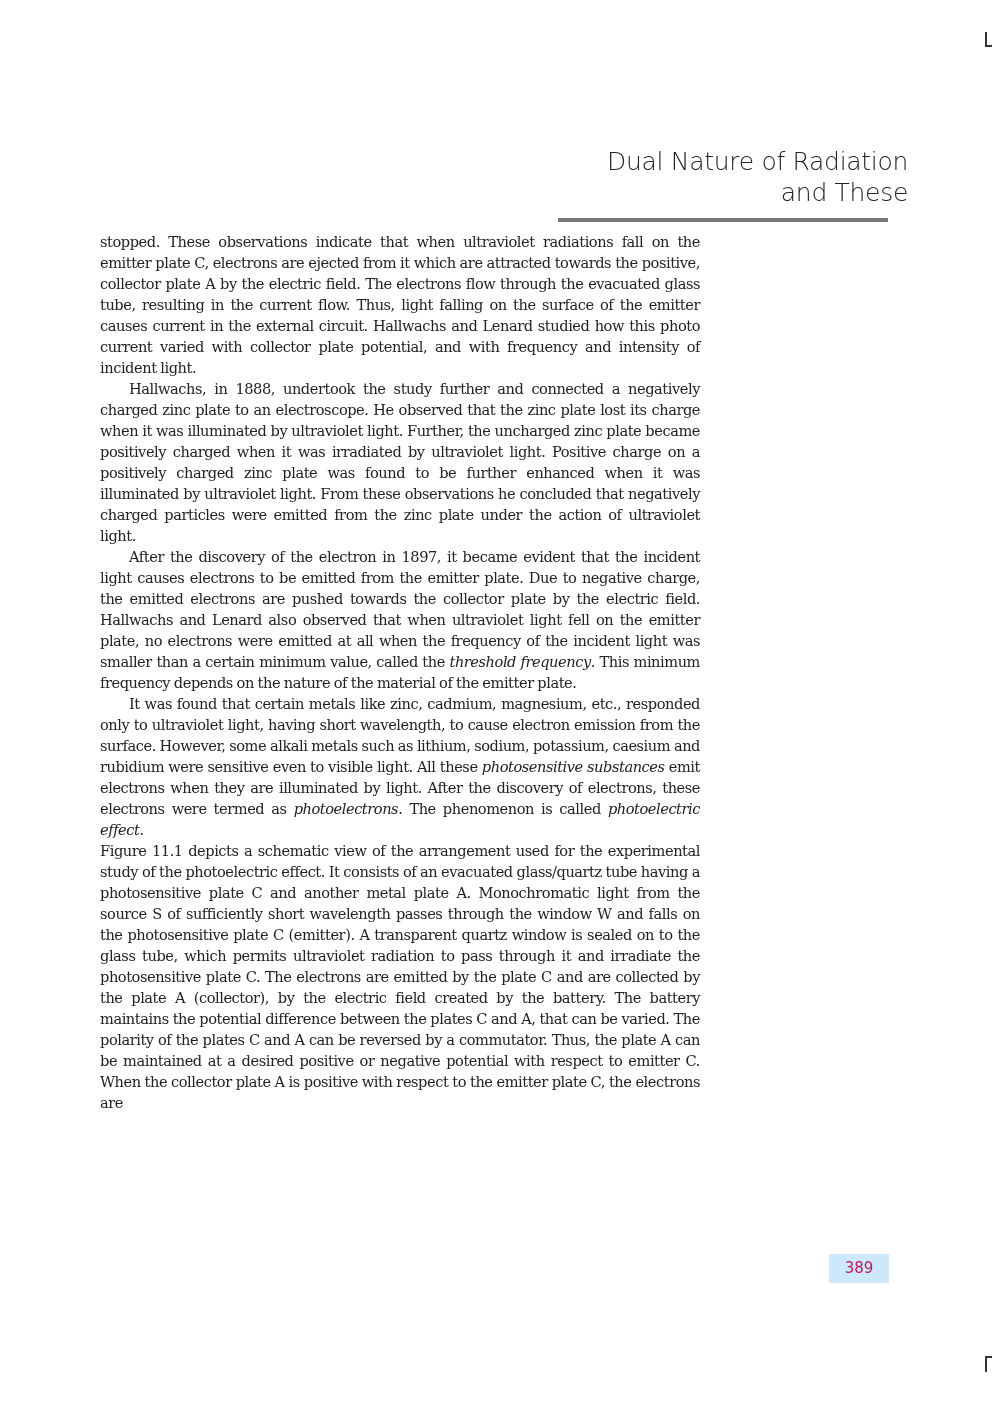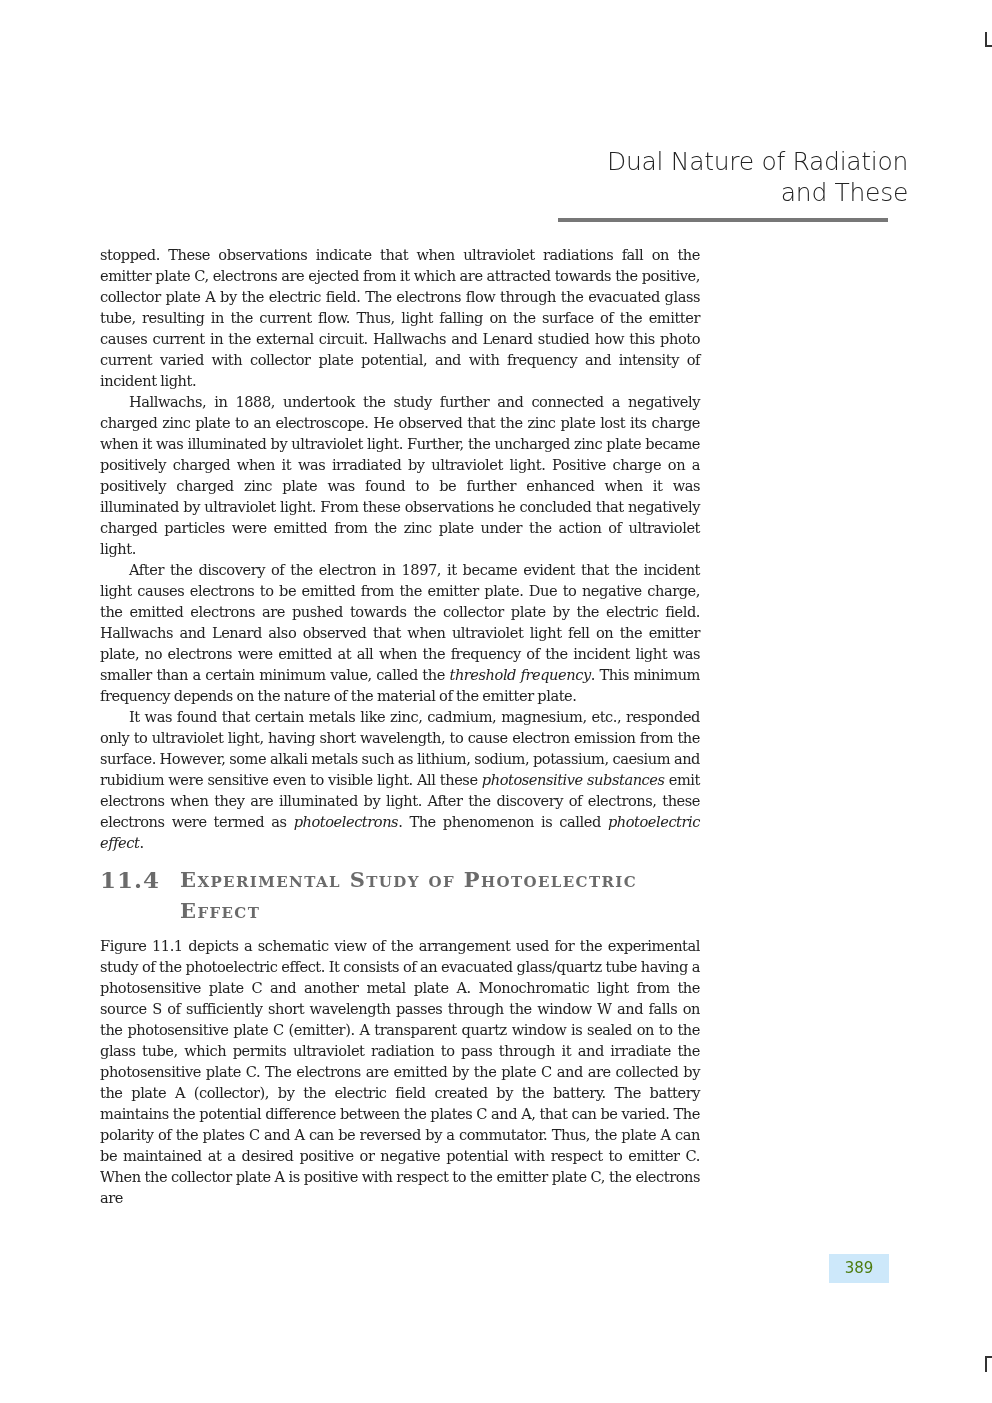--- a/index.html
+++ b/index.html
@@ -3,50 +3,46 @@
 <meta charset="utf-8">
 <style>
   html, body { margin: 0; padding: 0; background: #ffffff; }
   body { width: 992px; height: 1403px; position: relative; overflow: hidden; }
   .crop-mark { position: absolute; }
   .crop-top { left: 985px; top: 32px; width: 7px; height: 15px; border-left: 2px solid #333; border-bottom: 2px solid #333; box-sizing: border-box; }
   .crop-bottom { left: 985px; top: 1356px; width: 7px; height: 16px; border-left: 2px solid #333; border-top: 2px solid #333; box-sizing: border-box; }
   .chapter-title { position: absolute; left: 572px; top: 146px; width: 336px; text-align: right;
     font-family: "DejaVu Sans", sans-serif; font-size: 25px; line-height: 31px; color: #222; font-weight: 300; letter-spacing: -0.3px; }
   .title-rule { position: absolute; left: 558px; top: 218px; width: 330px; height: 4px; background: #777; }
-  .content { position: absolute; left: 100px; top: 244px; width: 600px;
+  .content { position: absolute; left: 100px; top: 231px; width: 600px;
     font-family: "DejaVu Serif", serif; font-size: 14.6px; line-height: 21px; color: #222; }
   .content p { margin: 0; text-align: justify; text-align-last: left; letter-spacing: -0.45px; word-spacing: -0.5px; }
   .content p.indent { text-indent: 29px; }
   .content em { font-style: italic; }
   .section-heading { margin: 11px 0 9px 0; font-family: "DejaVu Serif", serif; font-weight: bold; color: #6b6b6b; font-size: 20px; line-height: 31px; display: flex; }
   .section-num { width: 80px; flex: none; font-size: 23px; letter-spacing: 1px; }
   .section-text { font-variant: small-caps; letter-spacing: 1.4px; font-size: 21px; }
   .page-number { position: absolute; left: 829px; top: 1254px; width: 60px; height: 29px; background: #cde8fa;
-    font-family: "DejaVu Sans", sans-serif; font-size: 15px; line-height: 29px; text-align: center; color: #4d7c0f; }
+    font-family: "DejaVu Sans", sans-serif; font-size: 15px; line-height: 29px; text-align: center; color: #be185d; }
 </style>
 </head>
 <body>
 
 <div class="crop-mark crop-top"></div>
 <div class="crop-mark crop-bottom"></div>
 
 <div class="chapter-title">
   <div>Dual Nature of Radiation</div>
   <div>and These</div>
 </div>
 <div class="title-rule"></div>
 
 <div class="content">
   <p>stopped. These observations indicate that when ultraviolet radiations fall on the emitter plate C, electrons are ejected from it which are attracted towards the positive, collector plate A by the electric field. The electrons flow through the evacuated glass tube, resulting in the current flow. Thus, light falling on the surface of the emitter causes current in the external circuit. Hallwachs and Lenard studied how this photo current varied with collector plate potential, and with frequency and intensity of incident light.</p>
   <p class="indent">Hallwachs, in 1888, undertook the study further and connected a negatively charged zinc plate to an electroscope. He observed that the zinc plate lost its charge when it was illuminated by ultraviolet light. Further, the uncharged zinc plate became positively charged when it was irradiated by ultraviolet light. Positive charge on a  positively charged zinc plate was found to be further enhanced when it was illuminated by ultraviolet light. From these observations he concluded that negatively charged particles were emitted from the zinc plate under the action of ultraviolet light.</p>
   <p class="indent"><span>After the discovery of the electron in 1897, it became evident that the incident light causes electrons to be emitted from the emitter plate. Due to negative charge, the emitted electrons are pushed towards the collector plate by the electric field. Hallwachs and  Lenard also observed that when ultraviolet light fell on the emitter plate, no electrons were emitted at all when the frequency of the incident light was smaller than a certain minimum value, called the </span><em>threshold frequency</em><span>. This minimum frequency depends on the nature of the material of the emitter plate.</span></p>
   <p class="indent"><span>It was found that certain metals like zinc, cadmium, magnesium, etc., responded only to ultraviolet light, having short wavelength, to cause electron emission from the surface. However, some alkali metals such as lithium, sodium, potassium, caesium and rubidium were sensitive even to visible light. All these </span><em>photosensitive substances</em><span> emit electrons when they are illuminated by light. After the discovery of electrons, these electrons were termed as </span><em>photoelectrons</em><span>. The phenomenon is called </span><em>photoelectric  effect</em><span>.</span></p>
 
-  <div class="section-heading">
-    <span class="section-num">11.4</span>
-    <span class="section-text">Experimental Study of Photoelectric Effect</span>
-  </div>
 
   <p>Figure 11.1 depicts a  schematic view of the arrangement used for the experimental study of the photoelectric effect. It consists of an evacuated glass/quartz tube having a photosensitive plate C and another metal plate A. Monochromatic light from the source S of sufficiently short wavelength passes through the window W and falls on the photosensitive plate C  (emitter). A transparent quartz window is sealed on to the glass tube, which permits ultraviolet radiation to pass through it and irradiate the photosensitive plate C. The electrons are emitted by the plate C and are collected by the plate A (collector), by the electric field created by the battery. The battery maintains the potential difference between the plates C and A, that can be varied. The polarity of the plates C and A can be reversed by a commutator. Thus, the plate A can be maintained at a desired positive or negative potential with respect to emitter C. When the collector plate A is positive with respect to the emitter plate C, the electrons are</p>
 </div>
 
 <div class="page-number" style="background: rgb(205, 232, 250);">389</div>
 
 </body></html>

